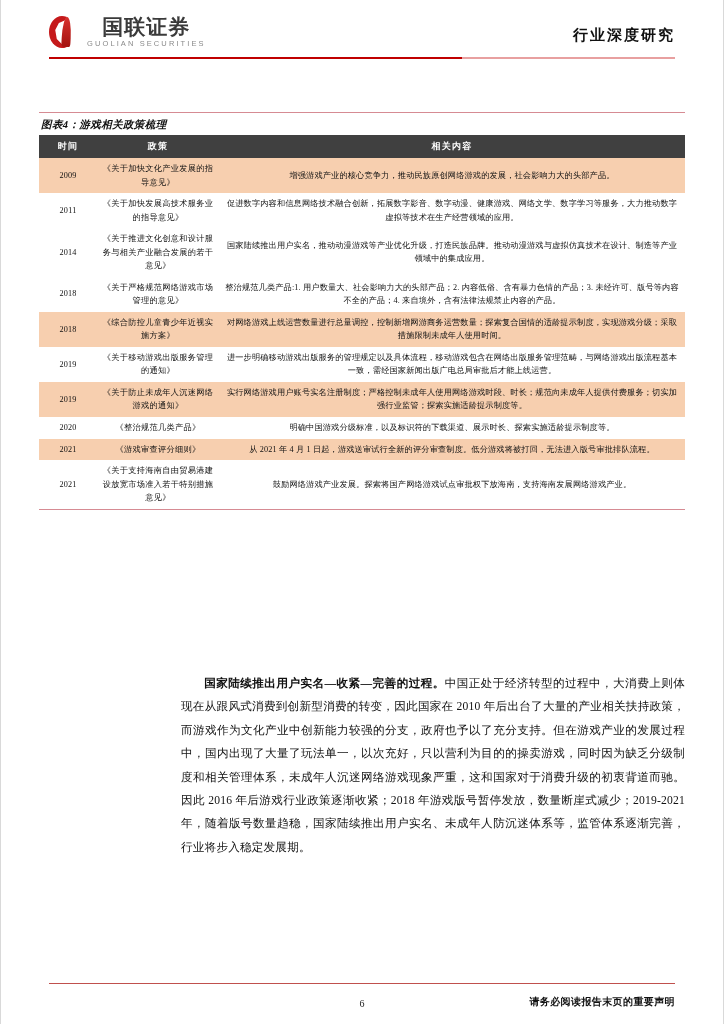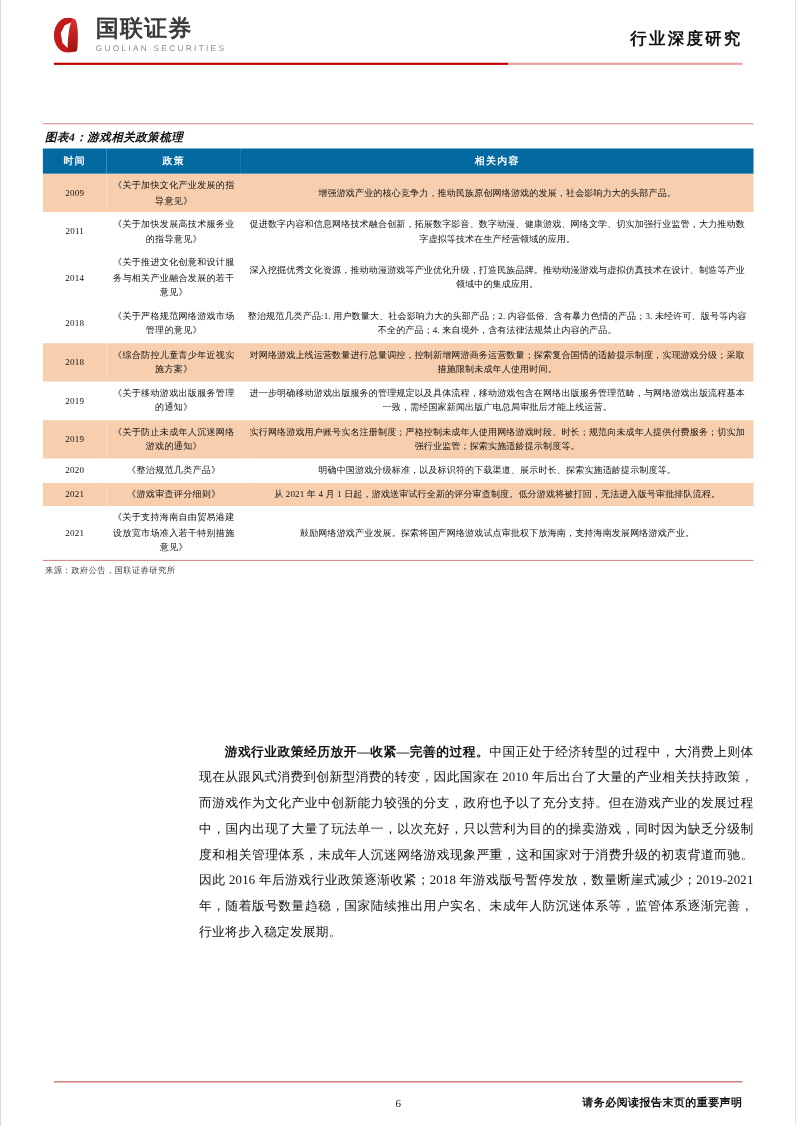--- a/index.html
+++ b/index.html
@@ -26,20 +26,21 @@
     border-left: 1px solid #d9d9d9;
     border-right: 1px solid #d9d9d9;
     background: #fff;
   }
 
   
   .header {
     position: absolute;
     left: 0; right: 0; top: 0;
     height: 72px;
+    text-align: center;
   }
   .logo-wrap {
     position: absolute;
     left: 48px;
     top: 14px;
     display: flex;
     align-items: center;
     gap: 8px;
   }
   .logo-mark {
@@ -116,21 +117,21 @@
     padding: 1px 0 3px 2px;
   }
 
   
   table.policy-table {
     width: 100%;
     border-collapse: collapse;
     table-layout: fixed;
   }
   table.policy-table th {
-    background: #0369a1;
+    background: #404040;
     color: #ffffff;
     font-size: 9px;
     font-weight: 700;
     letter-spacing: 1.2px;
     padding: 5px 2px 5px 2px;
     text-align: center;
     border: none;
   }
   table.policy-table td {
     font-size: 8.2px;
@@ -249,26 +250,26 @@
       </thead>
       <tbody>
           <tr class="shade">
             <td class="c-year">2009</td>
             <td class="c-policy">《关于加快文化产业发展的指导意见》</td>
             <td class="c-content">增强游戏产业的核心竞争力，推动民族原创网络游戏的发展，社会影响力大的头部产品。</td>
           </tr>
           <tr class="plain">
             <td class="c-year">2011</td>
             <td class="c-policy">《关于加快发展高技术服务业的指导意见》</td>
-            <td class="c-content">促进数字内容和信息网络技术融合创新，拓展数字影音、数字动漫、健康游戏、网络文学、切实加强行业监管，大力推动数字虚拟等技术在生产经营领域的应用。</td>
+            <td class="c-content">促进数字内容和信息网络技术融合创新，拓展数字影音、数字动漫、健康游戏、网络文学、数字学习等服务，大力推动数字虚拟等技术在生产经营领域的应用。</td>
           </tr>
           <tr class="plain">
             <td class="c-year">2014</td>
             <td class="c-policy">《关于推进文化创意和设计服务与相关产业融合发展的若干意见》</td>
-            <td class="c-content">深入挖掘优秀文化资源，推动动漫游戏等产业优化升级，打造民族品牌。推动动漫游戏与虚拟仿真技术在设计、制造等产业领域中的集成应用。</td>
+            <td class="c-content">国家陆续推出用户实名，推动动漫游戏等产业优化升级，打造民族品牌。推动动漫游戏与虚拟仿真技术在设计、制造等产业领域中的集成应用。</td>
           </tr>
           <tr class="plain">
             <td class="c-year">2018</td>
             <td class="c-policy">《关于严格规范网络游戏市场管理的意见》</td>
             <td class="c-content">整治规范几类产品:1. 用户数量大、社会影响力大的头部产品；2. 内容低俗、含有暴力色情的产品；3. 未经许可、版号等内容不全的产品；4. 来自境外，含有法律法规禁止内容的产品。</td>
           </tr>
           <tr class="shade">
             <td class="c-year">2018</td>
             <td class="c-policy">《综合防控儿童青少年近视实施方案》</td>
             <td class="c-content">对网络游戏上线运营数量进行总量调控，控制新增网游商务运营数量；探索复合国情的适龄提示制度，实现游戏分级；采取措施限制未成年人使用时间。</td>
@@ -295,24 +296,23 @@
           </tr>
           <tr class="plain">
             <td class="c-year">2021</td>
             <td class="c-policy">《关于支持海南自由贸易港建设放宽市场准入若干特别措施意见》</td>
             <td class="c-content">鼓励网络游戏产业发展。探索将国产网络游戏试点审批权下放海南，支持海南发展网络游戏产业。</td>
           </tr>
         </tbody>
     </table>
 
     <div class="fig-rule-bottom"></div>
-    <div class="fig-source">来源：政府公告，国联证券研究所</div>
   </div>
 
   <div class="body-copy">
-    <span class="ind"></span><span class="lead">游戏行业政策经历放开—收紧—完善的过程。</span><span>中国正处于经济转型的过程中，大消费上则体现在从跟风式消费到创新型消费的转变，因此国家在 2010 年后出台了大量的产业相关扶持政策，而游戏作为文化产业中创新能力较强的分支，政府也予以了充分支持。但在游戏产业的发展过程中，国内出现了大量了玩法单一，以次充好，只以营利为目的的操卖游戏，同时因为缺乏分级制度和相关管理体系，未成年人沉迷网络游戏现象严重，这和国家对于消费升级的初衷背道而驰。因此 2016 年后游戏行业政策逐渐收紧；2018 年游戏版号暂停发放，数量断崖式减少；2019-2021 年，随着版号数量趋稳，国家陆续推出用户实名、未成年人防沉迷体系等，监管体系逐渐完善，行业将步入稳定发展期。</span>
+    <span class="ind"></span><span class="lead">国家陆续推出用户实名—收紧—完善的过程。</span><span>中国正处于经济转型的过程中，大消费上则体现在从跟风式消费到创新型消费的转变，因此国家在 2010 年后出台了大量的产业相关扶持政策，而游戏作为文化产业中创新能力较强的分支，政府也予以了充分支持。但在游戏产业的发展过程中，国内出现了大量了玩法单一，以次充好，只以营利为目的的操卖游戏，同时因为缺乏分级制度和相关管理体系，未成年人沉迷网络游戏现象严重，这和国家对于消费升级的初衷背道而驰。因此 2016 年后游戏行业政策逐渐收紧；2018 年游戏版号暂停发放，数量断崖式减少；2019-2021 年，随着版号数量趋稳，国家陆续推出用户实名、未成年人防沉迷体系等，监管体系逐渐完善，行业将步入稳定发展期。</span>
   </div>
 
   <div class="footer-rule"></div>
   <div class="footer-page">6</div>
   <div class="footer-note">请务必阅读报告末页的重要声明</div>
 
 </div>
 
 </body></html>

